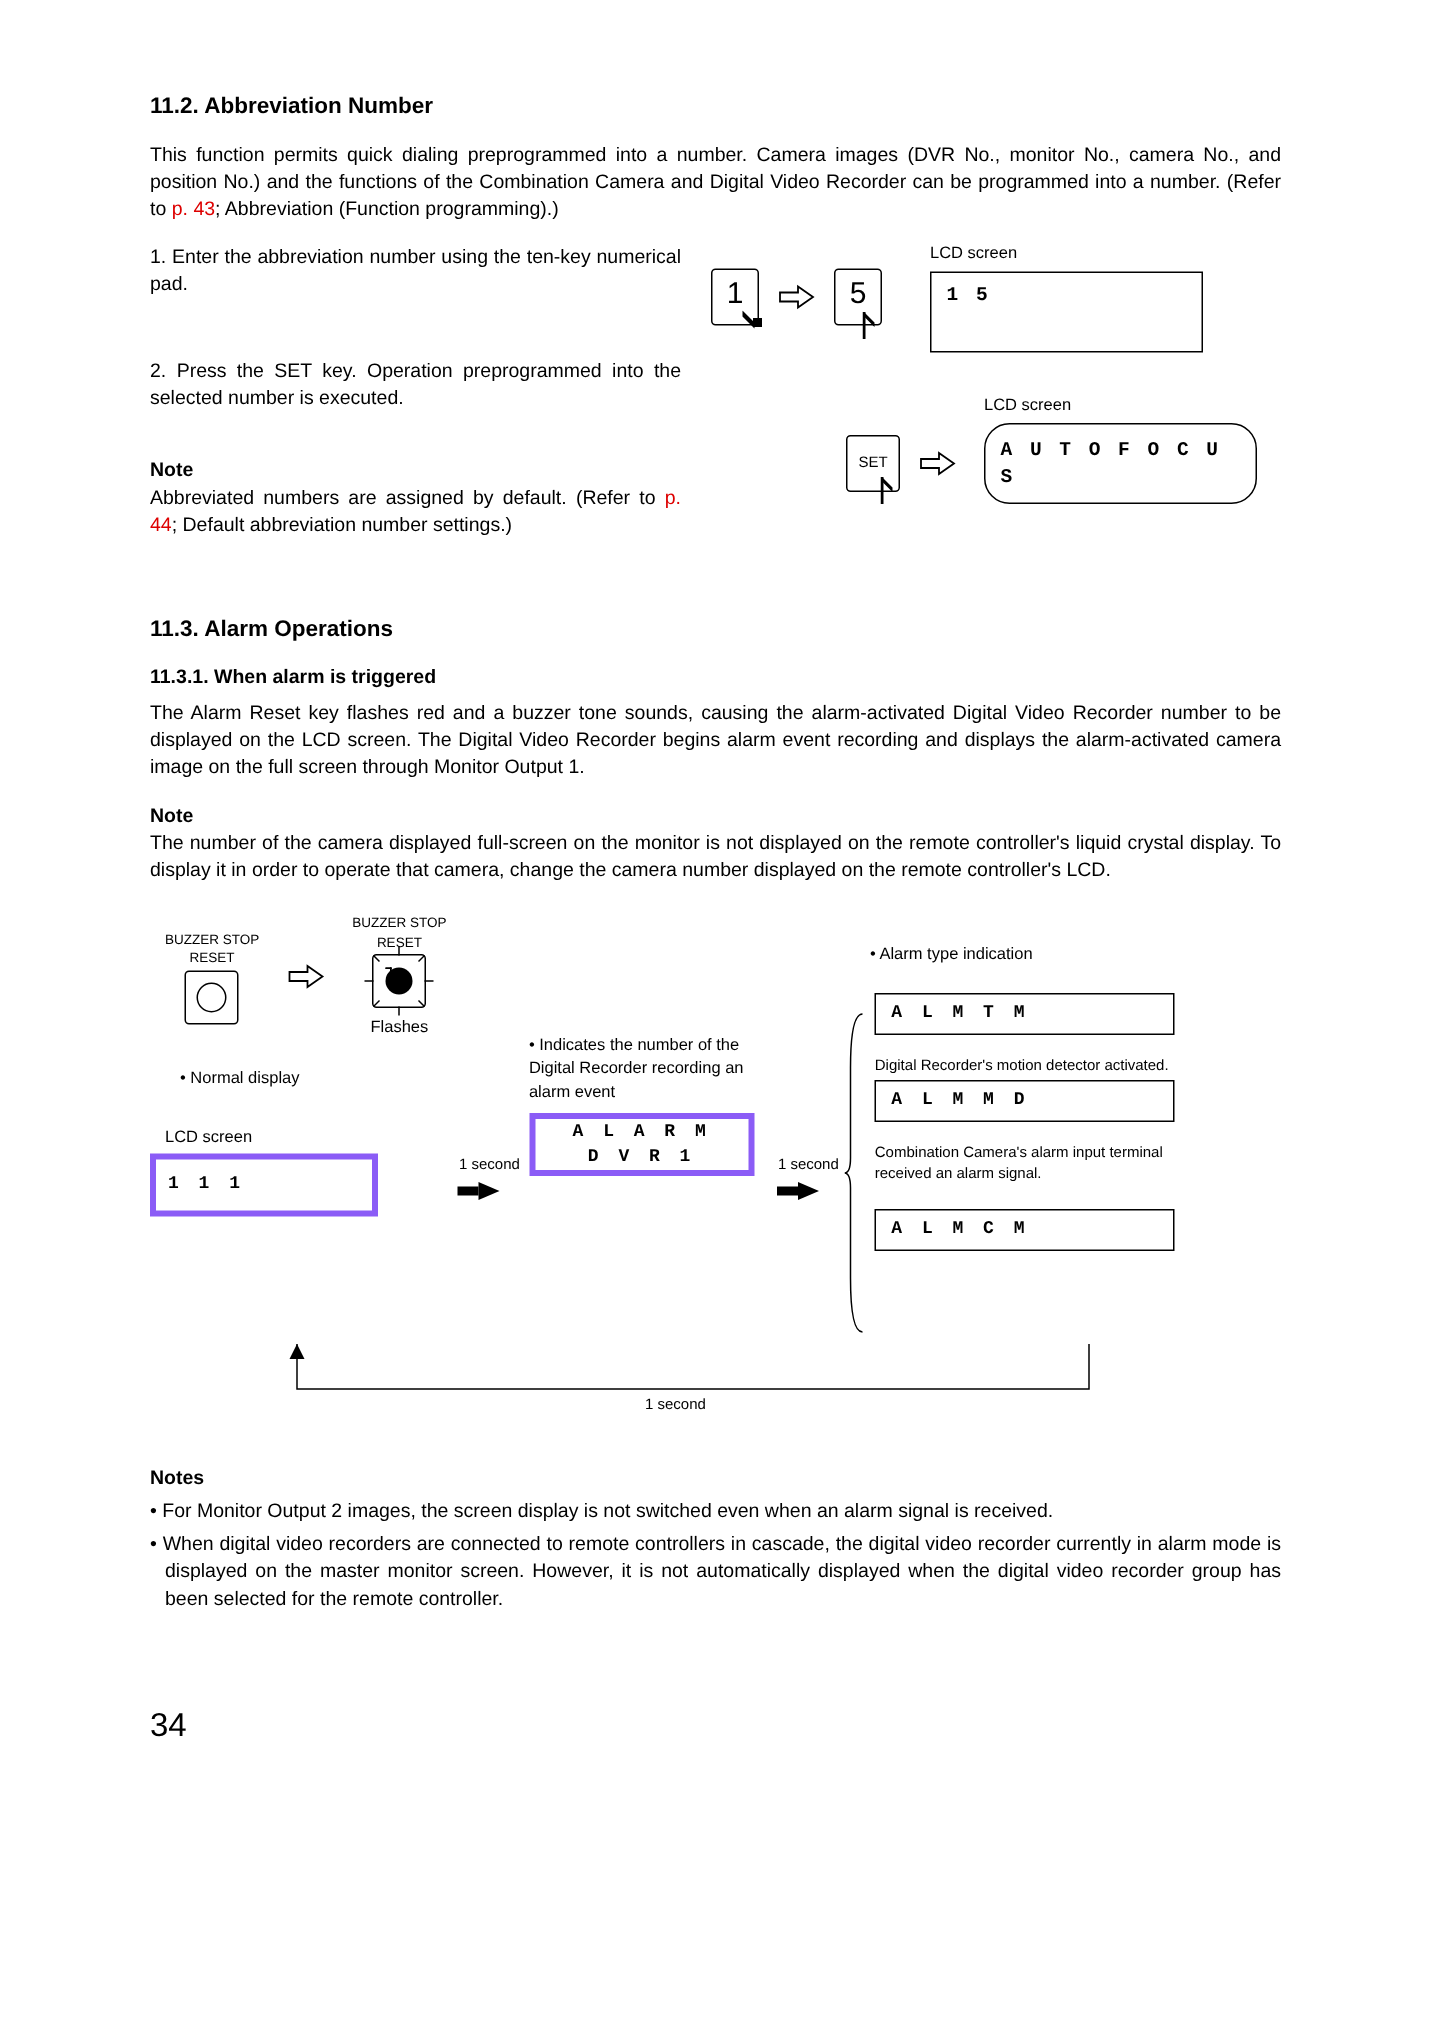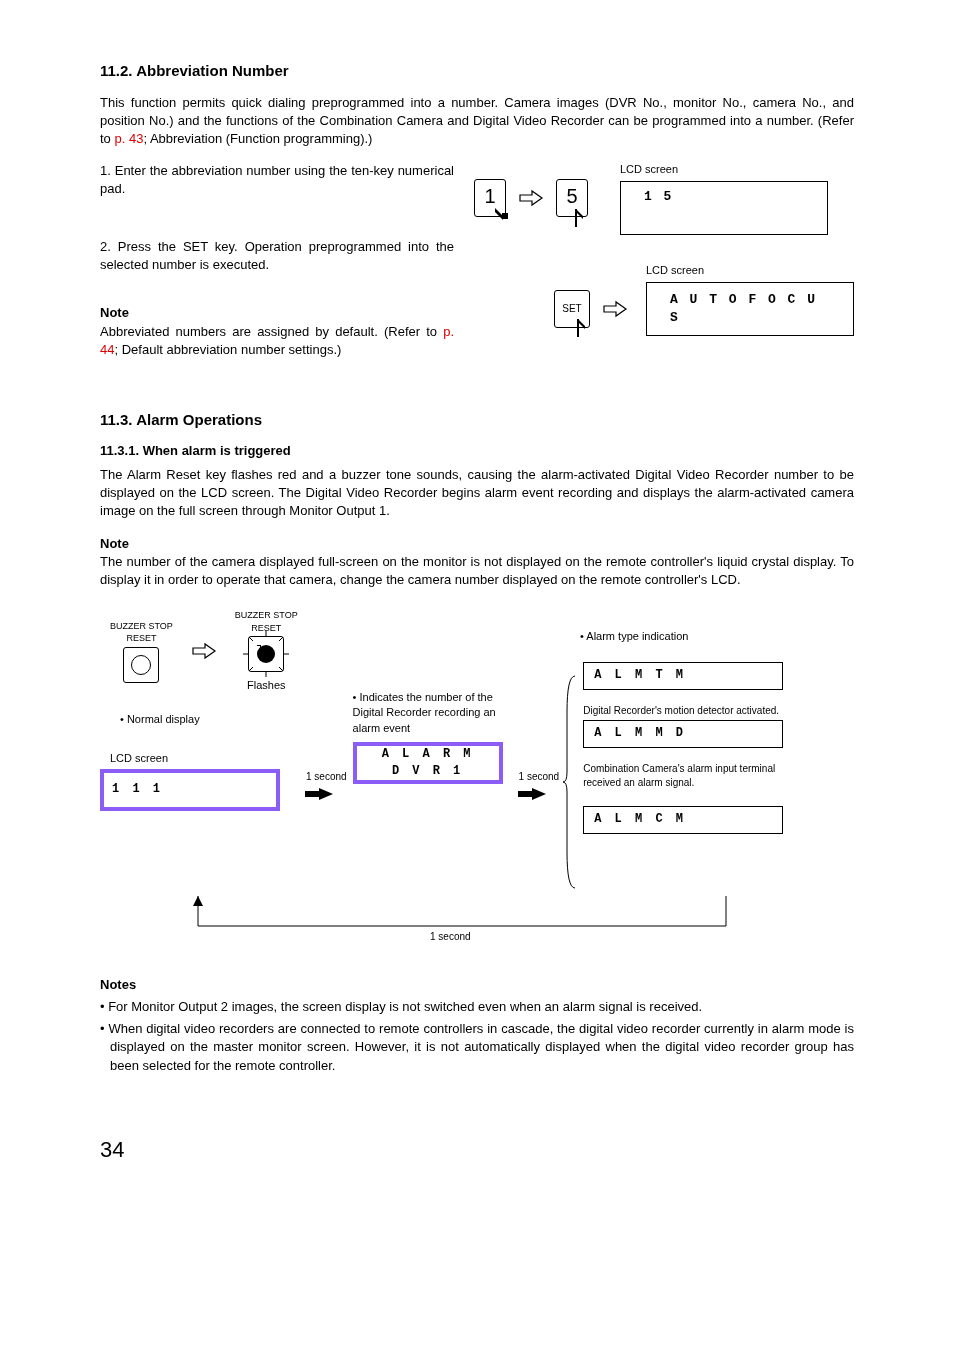--- a/index.html
+++ b/index.html
@@ -24,29 +24,29 @@
   }
   .justify { text-align: justify; }
   .link { color: #d00; }
   .row { display: flex; }
   .col { flex: 1; }
   .example-col { width: 380px; flex: 0 0 380px; }
   .lcd-box {
     border: 1px solid #000;
     width: 160px;
     height: 40px;
-    padding: 6px 23px;
+    padding: 6px 10px;
     font-family: "Courier New", monospace;
     font-weight: bold;
     letter-spacing: 2px;
     font-size: 13px;
     display: flex;
     align-items: flex-start;
   }
-  .lcd-box.center-text { align-items: center; }
+  .lcd-box.center-text { align-items: center; border-radius: 17px; }
   .lcd-label { font-size: 11px; margin-bottom: 4px; }
   .key {
     border: 1.5px solid #000;
     border-radius: 3px;
     width: 32px;
     height: 38px;
     display: inline-flex;
     align-items: flex-start;
     justify-content: center;
     font-size: 20px;
@@ -265,21 +265,21 @@
     </div>
   </div>
 
   <div style="position:absolute; left:480px; top:20px;" class="small">• Alarm type indication</div>
 
   <div style="display:flex; align-items:flex-start; margin-top:18px;">
 
     <div style="width:200px;">
       <div class="small" style="margin:0 0 24px 20px;">• Normal display</div>
       <div class="small" style="margin:0 0 2px 10px;">LCD screen</div>
-      <div class="diagram-lcd" style="width:180px;">
+      <div class="diagram-lcd" style="width:152px;">
         <div>1    1    1</div>
       </div>
     </div>
 
     <div style="display:flex; flex-direction:column; align-items:center; margin:58px 6px 0 6px;">
       <div class="tiny">1 second</div>
       <div style="margin-top:4px;">
           <div class="thick-arrow"></div>
         </div>
     </div>

